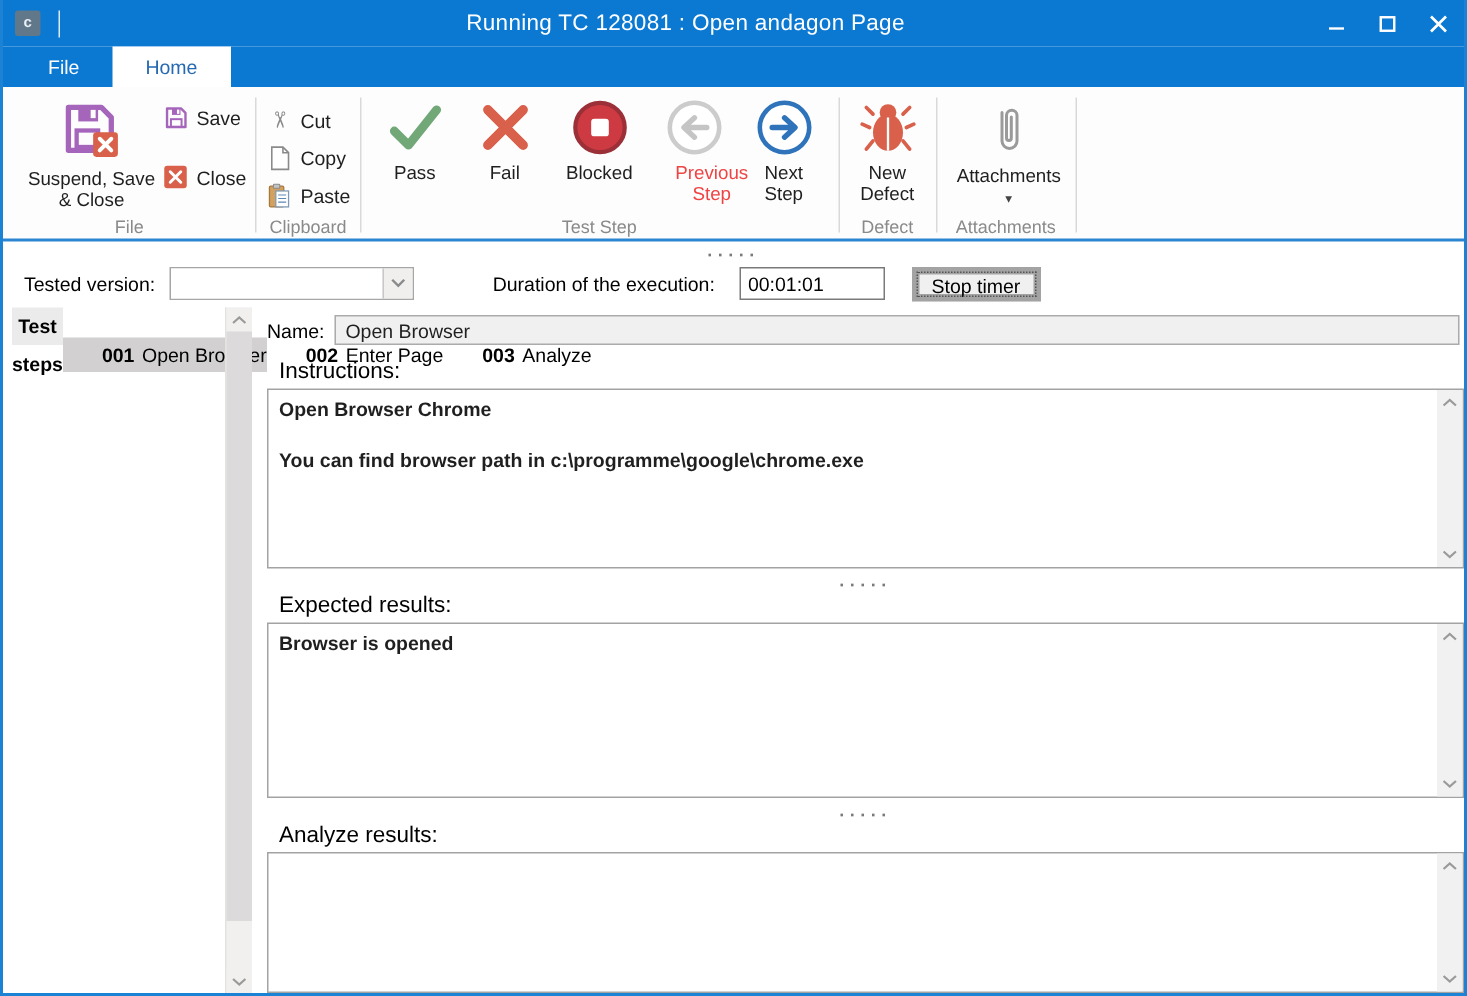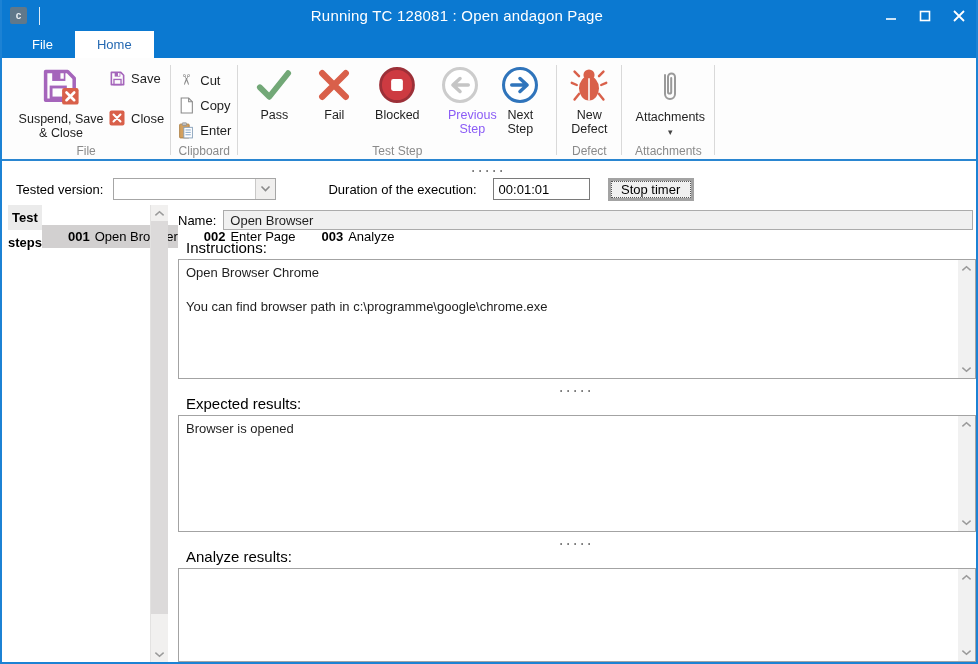--- a/index.html
+++ b/index.html
@@ -46,21 +46,21 @@
   }
   .rgroup { position: relative; display: flex; align-items: flex-start; padding: 2px 6px 16px 6px; }
   .rgroup-label {
     position: absolute; left: 0; right: 0; bottom: 1px; text-align: center;
     color: #8a8a8a; font-size: 12px;
   }
   .rsep { width: 1px; background: #d9d9d9; margin: 4px 0 4px 0; flex: 0 0 auto; }
 
   .bigbtn { display: flex; flex-direction: column; align-items: center; width: 94px; padding-top: 2px; }
   .bigbtn .blabel { font-size: 12.5px; color: #1f1f1f; text-align: center; line-height: 14px; margin-top: 3px; }
-  .bigbtn .blabel.disabled { color: #8b5cf6; margin-left: 24px; }
+  .bigbtn .blabel.disabled { color: #ef4444; margin-left: 24px; }
   .bigbtn.narrow { width: 52px; }
   .bigbtn.mid { width: 58px; }
 
   .smallcol { display: flex; flex-direction: column; gap: 22px; padding-top: 6px; }
   .smallbtn { display: flex; align-items: center; gap: 5px; font-size: 13px; color: #1f1f1f; }
   .smallbtn .sicon { width: 18px; height: 18px; display: flex; align-items: center; justify-content: center; }
 
   .scissors { color: #8a8a8a; font-size: 15px; display:inline-block; transform: rotate(90deg); }
 
   .dd-arrow { font-size: 9px; color: #444; line-height: 8px; margin-top: 4px; }
@@ -74,21 +74,21 @@
   .combo { display: flex; margin-left: 10px; width: 163px; height: 22px; border: 1px solid #a6a6a6; background: #fff; }
   .combo input { flex: 1; border: none; outline: none; min-width: 0; font-size: 13px; padding: 0 4px; font-family: inherit; }
   .combo-btn { width: 20px; background: #f0efee; border-left: 1px solid #c9c8c7; display: flex; align-items: center; justify-content: center; }
   .exec-duration-label { margin-left: 52px; }
   .timebox {
     margin-left: 16px; width: 97px; height: 22px; border: 1px solid #7a7a7a; background: #fff;
     font-size: 13px; padding: 0 5px; font-family: inherit; outline: none;
   }
   .stopbtn {
     margin-left: 18px; width: 86px; height: 23px; background: #f0f0f0;
-    border: 3px solid #a3a3a3; font-size: 13px; font-family: inherit;
+    border: 5px solid #a3a3a3; font-size: 13px; font-family: inherit;
     outline: 1px dotted #555; outline-offset: -4px;
   }
 
   
   .content { flex: 1; display: flex; min-height: 0; }
 
   .steps-panel { width: 160px; margin-left: 6px; display: flex; flex: 0 0 auto; }
   .steps-list { width: 142px; display: flex; flex-direction: row; }
   .steps-header { height: 25px; line-height: 25px; background: #ebebeb; text-align: center; font-weight: bold; font-size: 13px; }
   .step-item { height: 23px; line-height: 23px; padding-left: 26px; font-size: 13px; margin-top: 20px; white-space: nowrap; }
@@ -110,21 +110,21 @@
     font-size: 13px; font-family: inherit; padding: 0 6px; outline: none; color: #1f1f1f;
   }
 
   .sec-label { font-size: 15px; margin: 9px 0 3px 8px; flex: 0 0 auto; }
   .sec-label.tight { margin-top: 2px; }
 
   .textbox {
     position: relative; border: 1px solid #a3a3a3; background: #fff;
     font-size: 13px; color: #1f1f1f; flex: 0 0 auto;
   }
-  .textbox .tb-text { position: absolute; inset: 4px 22px 4px 7px; white-space: pre-wrap; overflow: hidden; line-height: 17px; }
+  .textbox .tb-text { position: absolute; inset: 4px 22px 4px 7px; white-space: pre-wrap; overflow: hidden; line-height: 17px; font-weight: bold; }
   .tb-scroll { position: absolute; top: 0; right: 0; bottom: 0; width: 17px; background: #f1f1f1; }
   .tb-scroll .sc-btn { position: absolute; left: 0; right: 0; height: 15px; display: flex; align-items: center; justify-content: center; }
   .tb-scroll .sc-up { top: 1px; }
   .tb-scroll .sc-down { bottom: 1px; }
 
   .splitter { height: 14px; text-align: center; flex: 0 0 auto; padding-top: 2px; }
 
   .box-instructions { height: 120px; }
   .box-expected { height: 117px; }
   .box-actual { flex: 1 1 auto; }
@@ -222,21 +222,21 @@
         </div>
         <div class="smallbtn">
           <span class="sicon">
             <svg width="16" height="17" viewBox="0 0 30 32">
               <rect x="3" y="4" width="18" height="26" rx="1.5" fill="#d3a05e" stroke="#a8783b" stroke-width="1.6"></rect>
               <rect x="8" y="1.5" width="8" height="5" rx="1" fill="#c4c4c4" stroke="#8b8b8b" stroke-width="1.3"></rect>
               <rect x="11" y="10" width="16" height="20" fill="#fff" stroke="#7d99b5" stroke-width="1.6"></rect>
               <path d="M14 15 h10 M14 19.5 h10 M14 24 h10" stroke="#5b87b5" stroke-width="1.4"></path>
             </svg>
           </span>
-          <span>Enter</span>
+          <span>Paste</span>
         </div>
       </div>
       <div class="rgroup-label">Clipboard</div>
     </div>
 
     <div class="rsep"></div>
 
     <div class="rgroup" style="gap:8px; padding-left:10px; padding-right:10px;">
       <div class="bigbtn narrow">
         <svg width="40" height="40" viewBox="0 0 34 34">

